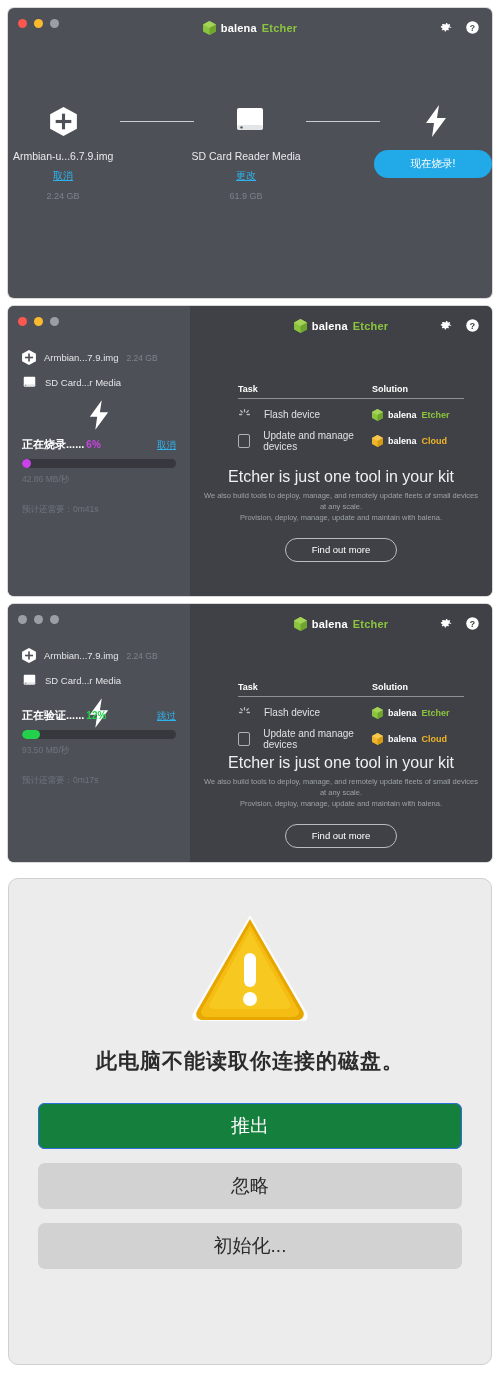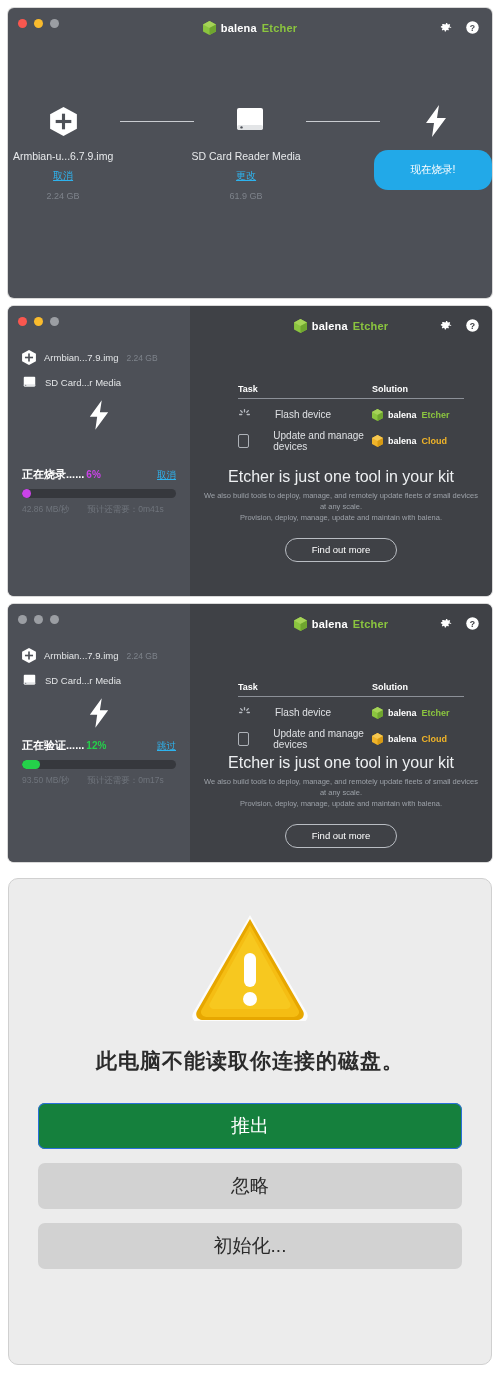--- a/index.html
+++ b/index.html
@@ -51,21 +51,21 @@
   .labels {
     position:absolute; left:0; right:0; top: 112px;
     display:flex; align-items:flex-start; justify-content:center;
   }
   .lab-col { width: 118px; text-align:center; }
   .lab-gap { width: 78px; }
   .lab-title { color:#e8eaec; font-size:10.5px; }
   .lab-link  { color:#2eb3ee; font-size:10px; margin-top:7px; text-decoration:underline; display:inline-block;}
   .lab-size  { color:#7e838b; font-size:9px; margin-top:8px; }
   .flash-btn {
-    width: 150px; height: 40px; border-radius: 14px;
+    width: 150px; height: 28px; border-radius: 14px;
     background:#22a9e8; color:#fff; font-size:10.5px;
     display:flex; align-items:center; justify-content:center;
     border:none; cursor:pointer;
   }
   .flash-wrap { width:118px; display:flex; justify-content:center; }
 
   
   .split { display:flex; }
   .side { width: 182px; background:#4d5057; position:relative; }
   .main { flex:1; background:#3f4146; position:relative; }
@@ -76,31 +76,31 @@
   .side-item .sz { color:#7e838b; font-size:8.5px; }
   .bolt-wrap { display:flex; justify-content:center; margin-top:4px; }
 
   .prog-block { position:absolute; left:14px; right:14px; bottom:0; }
   .prog-head { display:flex; align-items:baseline; justify-content:space-between; }
   .prog-label { color:#ffffff; font-size:11px; font-weight:700; }
   .prog-pct { font-size:10px; font-weight:700; margin-left:2px; }
   .prog-action { color:#2eb3ee; font-size:9.5px; text-decoration:underline; cursor:pointer; }
   .bar { height: 9px; border-radius:4.5px; background:#36383d; margin-top:7px; overflow:hidden; }
   .bar-fill { height:100%; border-radius:4.5px; }
-  .prog-foot { display:flex; gap:18px; margin-top:6px; }
+  .prog-foot { display:flex; gap:18px; margin-top:6px;flex-direction:column; }
   .prog-foot span { color:#6f747c; font-size:8.5px; }
 
   
   .tbl { position:absolute; left:48px; top:78px; right:28px; }
   .tbl-head { display:flex; }
   .th { color:#ffffff; font-size:9px; font-weight:700; padding-bottom:4px; }
   .th-task { flex:1; border-bottom:1px solid #8c9098; }
   .th-sol  { width: 92px; border-bottom:1px solid #8c9098; }
   .tr { display:flex; align-items:center; margin-top:9px; }
-  .td-task { flex:1; display:flex; align-items:center; gap:24px; color:#dfe1e4; font-size:10px; }
+  .td-task { flex:1; display:flex; align-items:center; gap:13px; color:#dfe1e4; font-size:10px; }
   .td-sol  { width: 92px; display:flex; align-items:center; gap:5px; }
   .sol-txt { font-size:9px; font-weight:700; }
   .sol-w { color:#ffffff; }
   .sol-g { color:#8bc53f; }
   .sol-y { color:#f0b429; }
   .chk { width:14px; height:14px; border:1.4px solid #aeb2b8; border-radius:2px; }
 
   .kit { position:absolute; left:10px; right:10px; top:162px; text-align:center; }
   .kit-h { color:#eef0f2; font-size:16px; }
   .kit-p { color:#9ca1a8; font-size:7.5px; line-height:1.45; margin-top:5px; }

